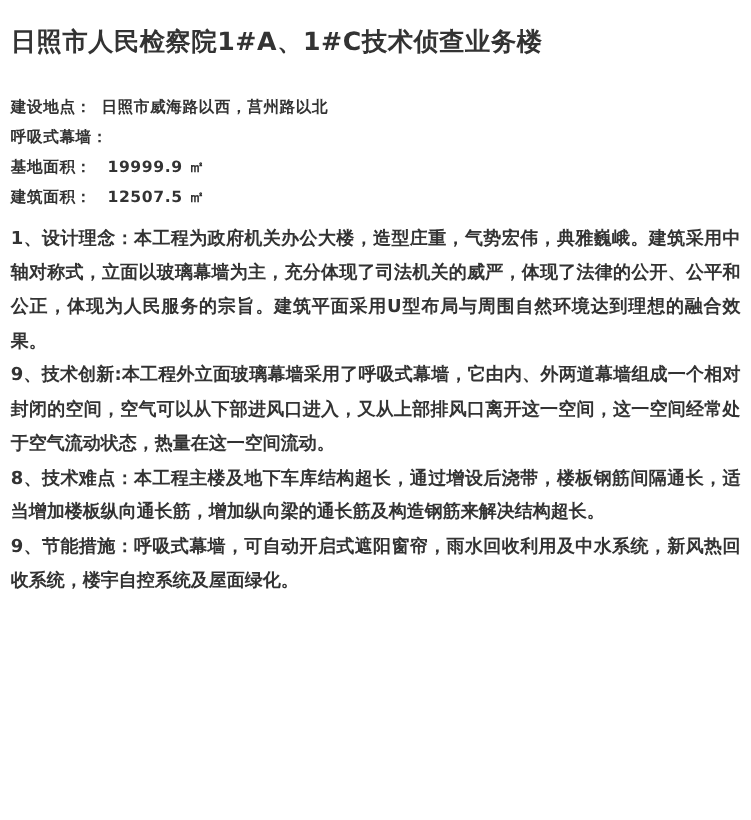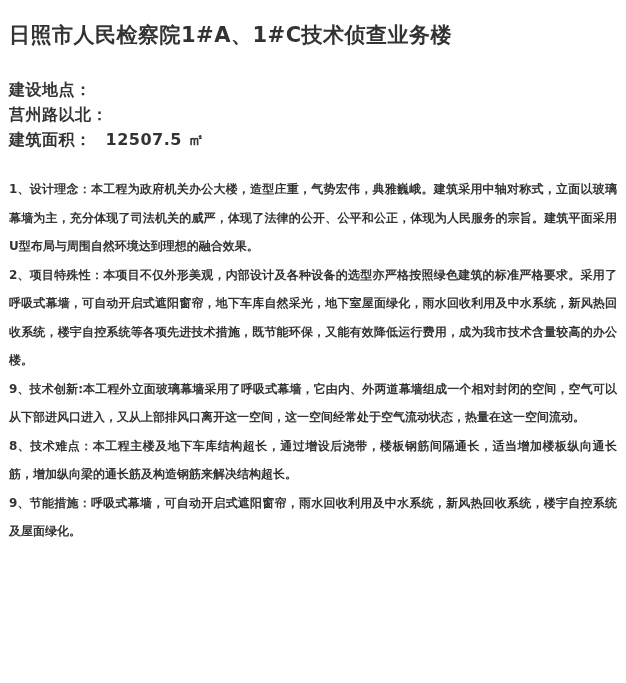--- a/index.html
+++ b/index.html
@@ -29,64 +29,68 @@
     letter-spacing: 0.5px;
     color: #333333;
     font-weight: 700;
   }
   .meta {
     margin-top: 29px;
   }
   .meta-row {
     display: flex;
     align-items: baseline;
-    font-size: 16px;
+    font-size: 13px;
     line-height: 25px;
     letter-spacing: 0.5px;
   }
   .meta-label {
     white-space: pre;
   }
   .meta-value {
     margin-left: 8px;
     white-space: pre;
   }
   .paragraphs {
-    margin-top: 23px;
-    font-size: 12px;
+    margin-top: 7px;
+    font-size: 15px;
     line-height: 28.5px;
     text-align: justify;
     text-justify: inter-ideograph;
   }
   .paragraphs p {
     margin: 0;
     padding: 0;
   }
 </style>
 </head>
 <body>
 
 <div class="page">
 
   <h1 class="doc-title">日照市人民检察院1#A、1#C技术侦查业务楼</h1>
 
   <div class="meta">
     <div class="meta-row">
       <span class="meta-label">建设地点：</span>
+      <span class="meta-value">日照市威海路以西，莒州路以北</span>
     </div>
     <div class="meta-row">
-      <span class="meta-label">莒州路以北：</span>
+      <span class="meta-label">呼吸式幕墙：</span>
+    </div>
+    <div class="meta-row">
+      <span class="meta-label">基地面积：</span>
+      <span class="meta-value"> 19999.9 ㎡</span>
     </div>
     <div class="meta-row">
       <span class="meta-label">建筑面积：</span>
       <span class="meta-value"> 12507.5 ㎡</span>
     </div>
   </div>
 
   <div class="paragraphs">
     <p>1、设计理念：本工程为政府机关办公大楼，造型庄重，气势宏伟，典雅巍峨。建筑采用中轴对称式，立面以玻璃幕墙为主，充分体现了司法机关的威严，体现了法律的公开、公平和公正，体现为人民服务的宗旨。建筑平面采用U型布局与周围自然环境达到理想的融合效果。</p>
-    <p>2、项目特殊性：本项目不仅外形美观，内部设计及各种设备的选型亦严格按照绿色建筑的标准严格要求。采用了呼吸式幕墙，可自动开启式遮阳窗帘，地下车库自然采光，地下室屋面绿化，雨水回收利用及中水系统，新风热回收系统，楼宇自控系统等各项先进技术措施，既节能环保，又能有效降低运行费用，成为我市技术含量较高的办公楼。</p>
     <p>9、技术创新:本工程外立面玻璃幕墙采用了呼吸式幕墙，它由内、外两道幕墙组成一个相对封闭的空间，空气可以从下部进风口进入，又从上部排风口离开这一空间，这一空间经常处于空气流动状态，热量在这一空间流动。</p>
     <p>8、技术难点：本工程主楼及地下车库结构超长，通过增设后浇带，楼板钢筋间隔通长，适当增加楼板纵向通长筋，增加纵向梁的通长筋及构造钢筋来解决结构超长。</p>
     <p>9、节能措施：呼吸式幕墙，可自动开启式遮阳窗帘，雨水回收利用及中水系统，新风热回收系统，楼宇自控系统及屋面绿化。</p>
   </div>
 
 </div>
 
 </body></html>

